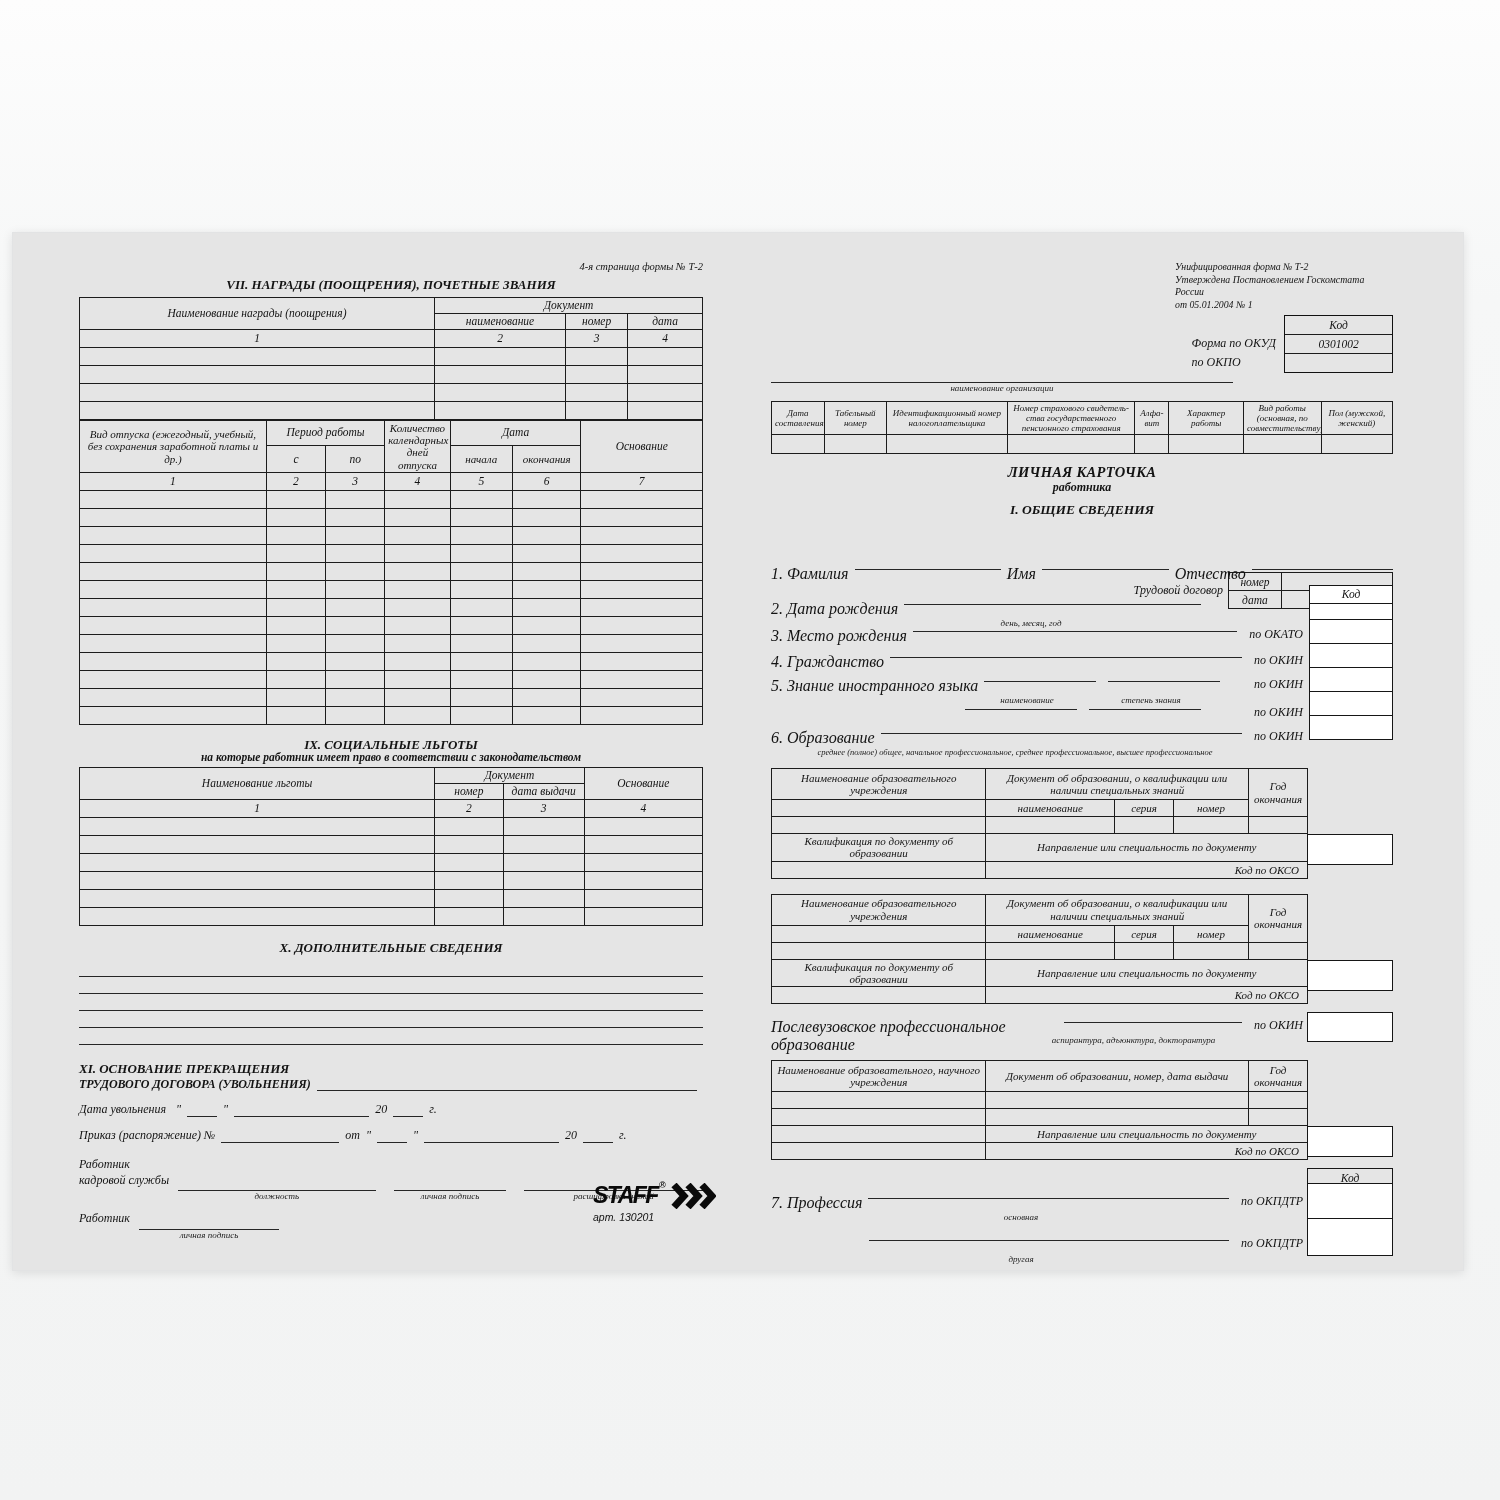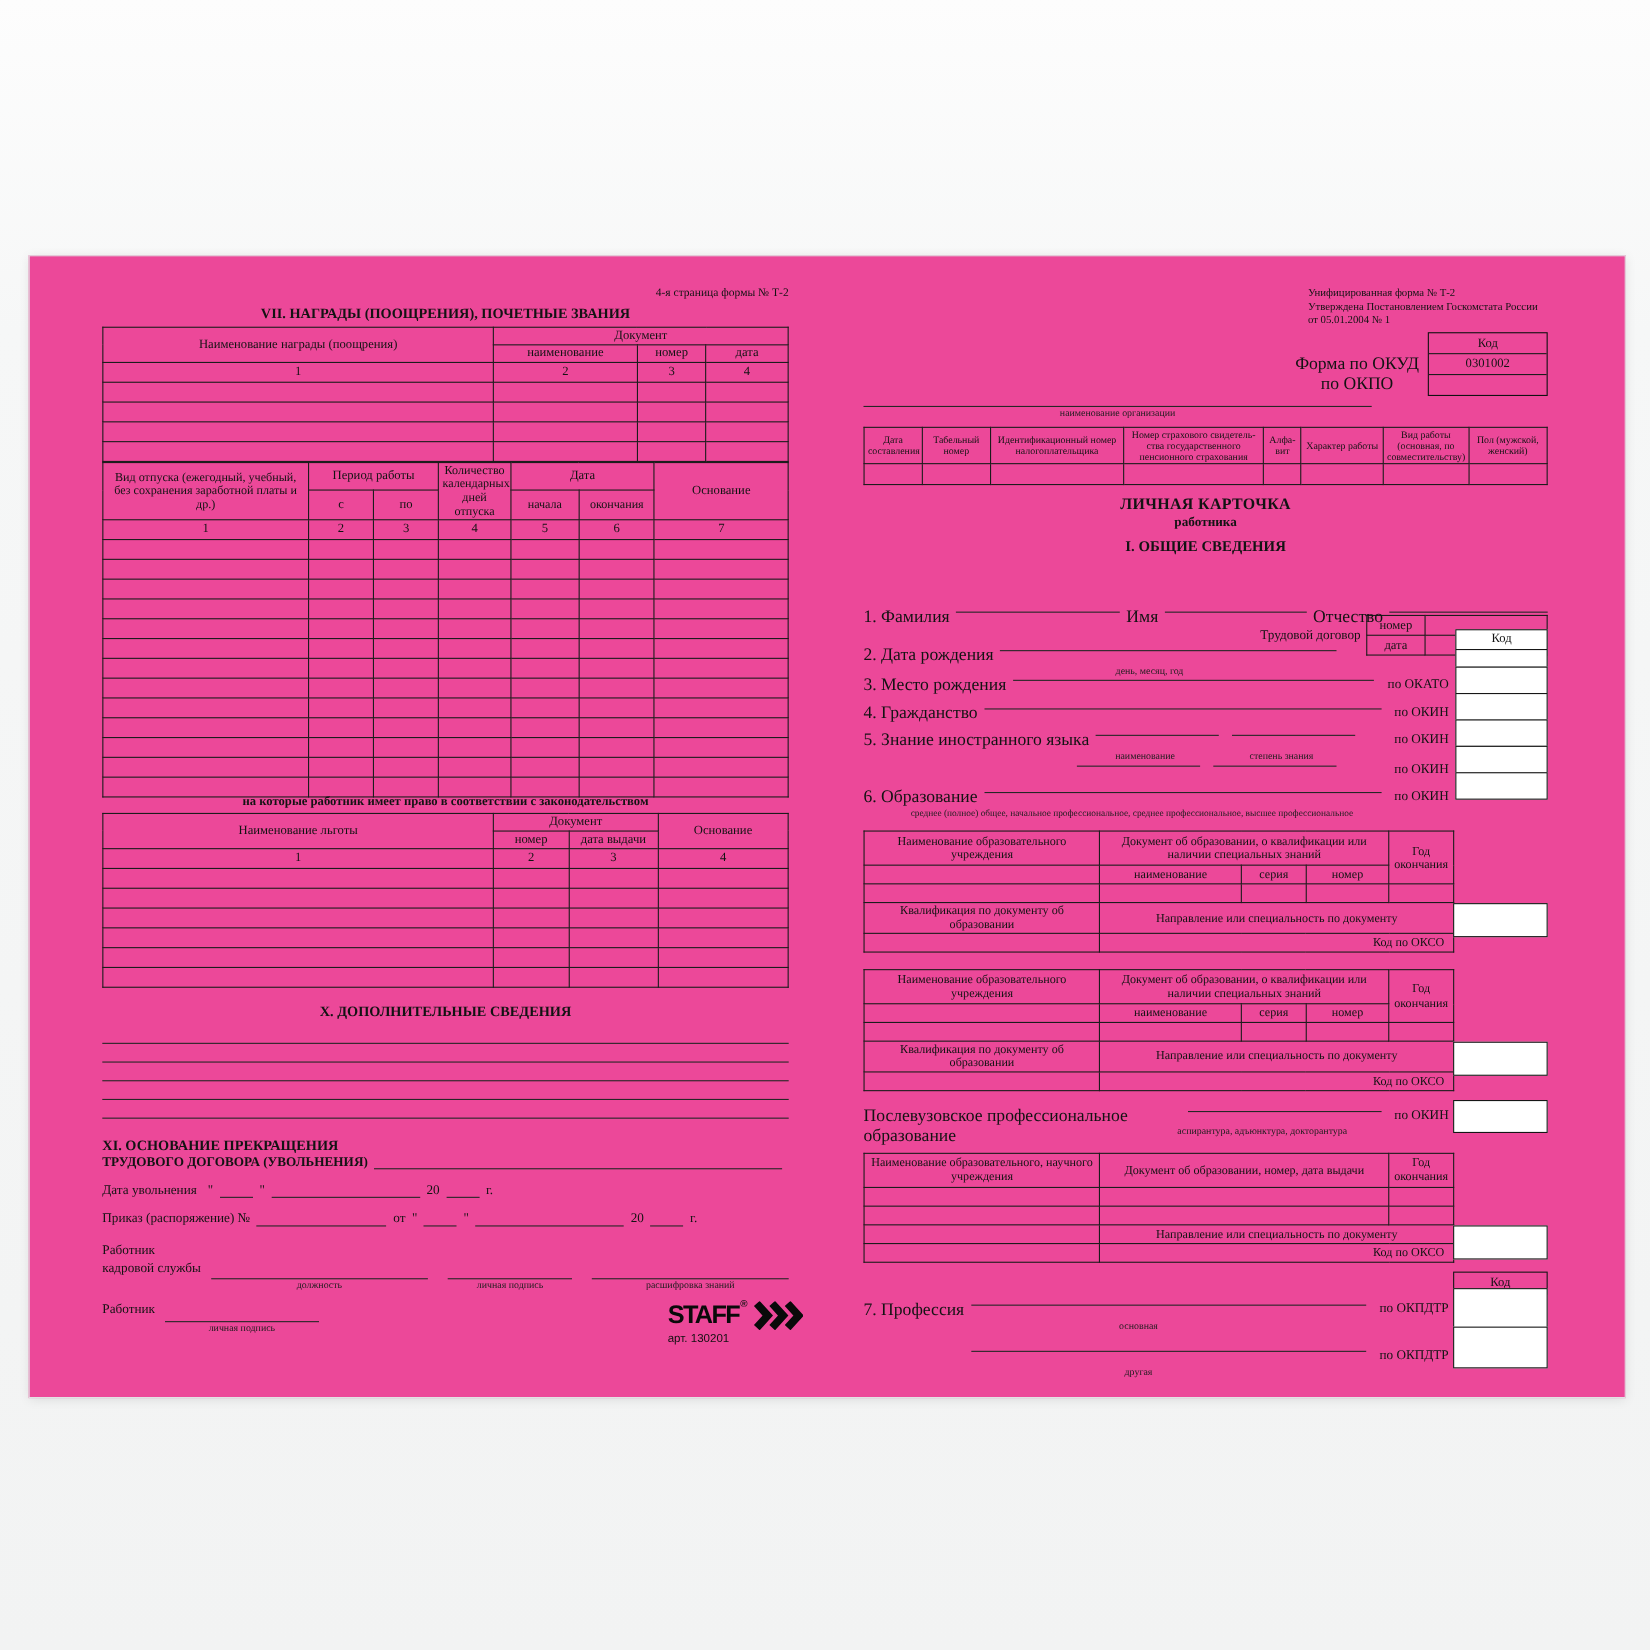--- a/index.html
+++ b/index.html
@@ -2,23 +2,24 @@
 <html><head>
 <meta charset="utf-8">
 <style>
   html,body{margin:0;padding:0;}
   body{
     width:1500px;height:1500px;position:relative;overflow:hidden;
     background:linear-gradient(180deg,#fdfdfd 0%,#f6f7f7 20%,#f2f3f3 100%);
     font-family:"Liberation Serif","DejaVu Serif",serif;color:#131313;
   }
   .sheet{
-    position:absolute;left:26px;top:232px;width:1450px;height:1037px;
-    background:#ec4899;border:1px solid #e2e3e4;
+    position:absolute;left:12px;top:232px;width:1450px;height:1037px;
+    background:#e5e5e5;border:1px solid #e2e3e4;
     box-shadow:0 2px 10px rgba(0,0,0,.10);
+    font-style:italic;
   }
   .col{position:absolute;top:28px;}
   .col-left{left:66px;width:624px;}
   .col-right{left:758px;width:622px;}
 
   .page-note{text-align:right;font-size:10.5px;margin-bottom:5px;}
   .sec-title{text-align:center;font-weight:bold;font-size:13px;margin:2px 0 4px;}
   .sec-sub{text-align:center;font-weight:bold;font-size:11.5px;margin-top:-2px;margin-bottom:4px;}
 
   table.frm{width:100%;border-collapse:collapse;table-layout:fixed;font-size:11.5px;text-align:center;}
@@ -46,21 +47,21 @@
   .staff{position:absolute;left:514px;top:920px;font-family:"Liberation Sans","DejaVu Sans",sans-serif;}
   .staff-row{display:flex;align-items:center;}
   .staff-word{font-weight:bold;font-size:23px;letter-spacing:-1.5px;color:#0a0a0a;line-height:1;}
   .staff-reg{font-size:9px;vertical-align:top;position:relative;top:-10px;left:1px;font-weight:bold;}
   .staff-chev{margin-left:5px;margin-top:2px;}
   .staff-art{font-size:10.5px;margin-top:2px;color:#111;}
 
   
   .form-ref{margin-left:404px;font-size:9.8px;line-height:1.3;}
   .code-top{display:flex;justify-content:flex-end;margin-top:3px;}
-  .ct-labels div{height:19px;line-height:19px;text-align:center;padding-right:8px;font-size:16px;}
+  .ct-labels div{height:19px;line-height:19px;text-align:left;padding-right:8px;font-size:12px;}
   .ct-boxes{width:107px;border:1.5px solid #111;}
   .ct-boxes div{height:18px;line-height:18px;text-align:center;font-size:11.5px;border-bottom:1px solid #1c1c1c;}
   .ct-boxes div:last-child{border-bottom:none;}
   .org-wrap{margin-top:5px;width:462px;}
   .strip td{font-size:9px;padding:1px 2px;}
   .strip tr.blank td{height:16px;}
   .card-t1{text-align:center;font-weight:bold;font-size:14.5px;margin-top:10px;letter-spacing:.3px;}
   .card-t2{text-align:center;font-weight:bold;font-size:12px;margin-top:-1px;}
   .card-t3{text-align:center;font-weight:bold;font-size:13.5px;margin-top:7px;}
 
@@ -295,20 +296,21 @@
             <td></td>
             <td></td>
             <td></td>
             <td></td>
             <td></td>
             <td></td>
           </tr>
         </tbody>
     </table>
 
+    <div class="sec-title mt12" style="margin-bottom:0">IX. СОЦИАЛЬНЫЕ ЛЬГОТЫ</div>
     <div class="sec-sub">на которые работник имеет право в соответствии с законодательством</div>
     <table class="frm">
       <colgroup>
           <col style="width:57%">
           <col style="width:11%">
           <col style="width:13%">
           <col style="width:19%">
         </colgroup>
       <tbody>
         <tr>

